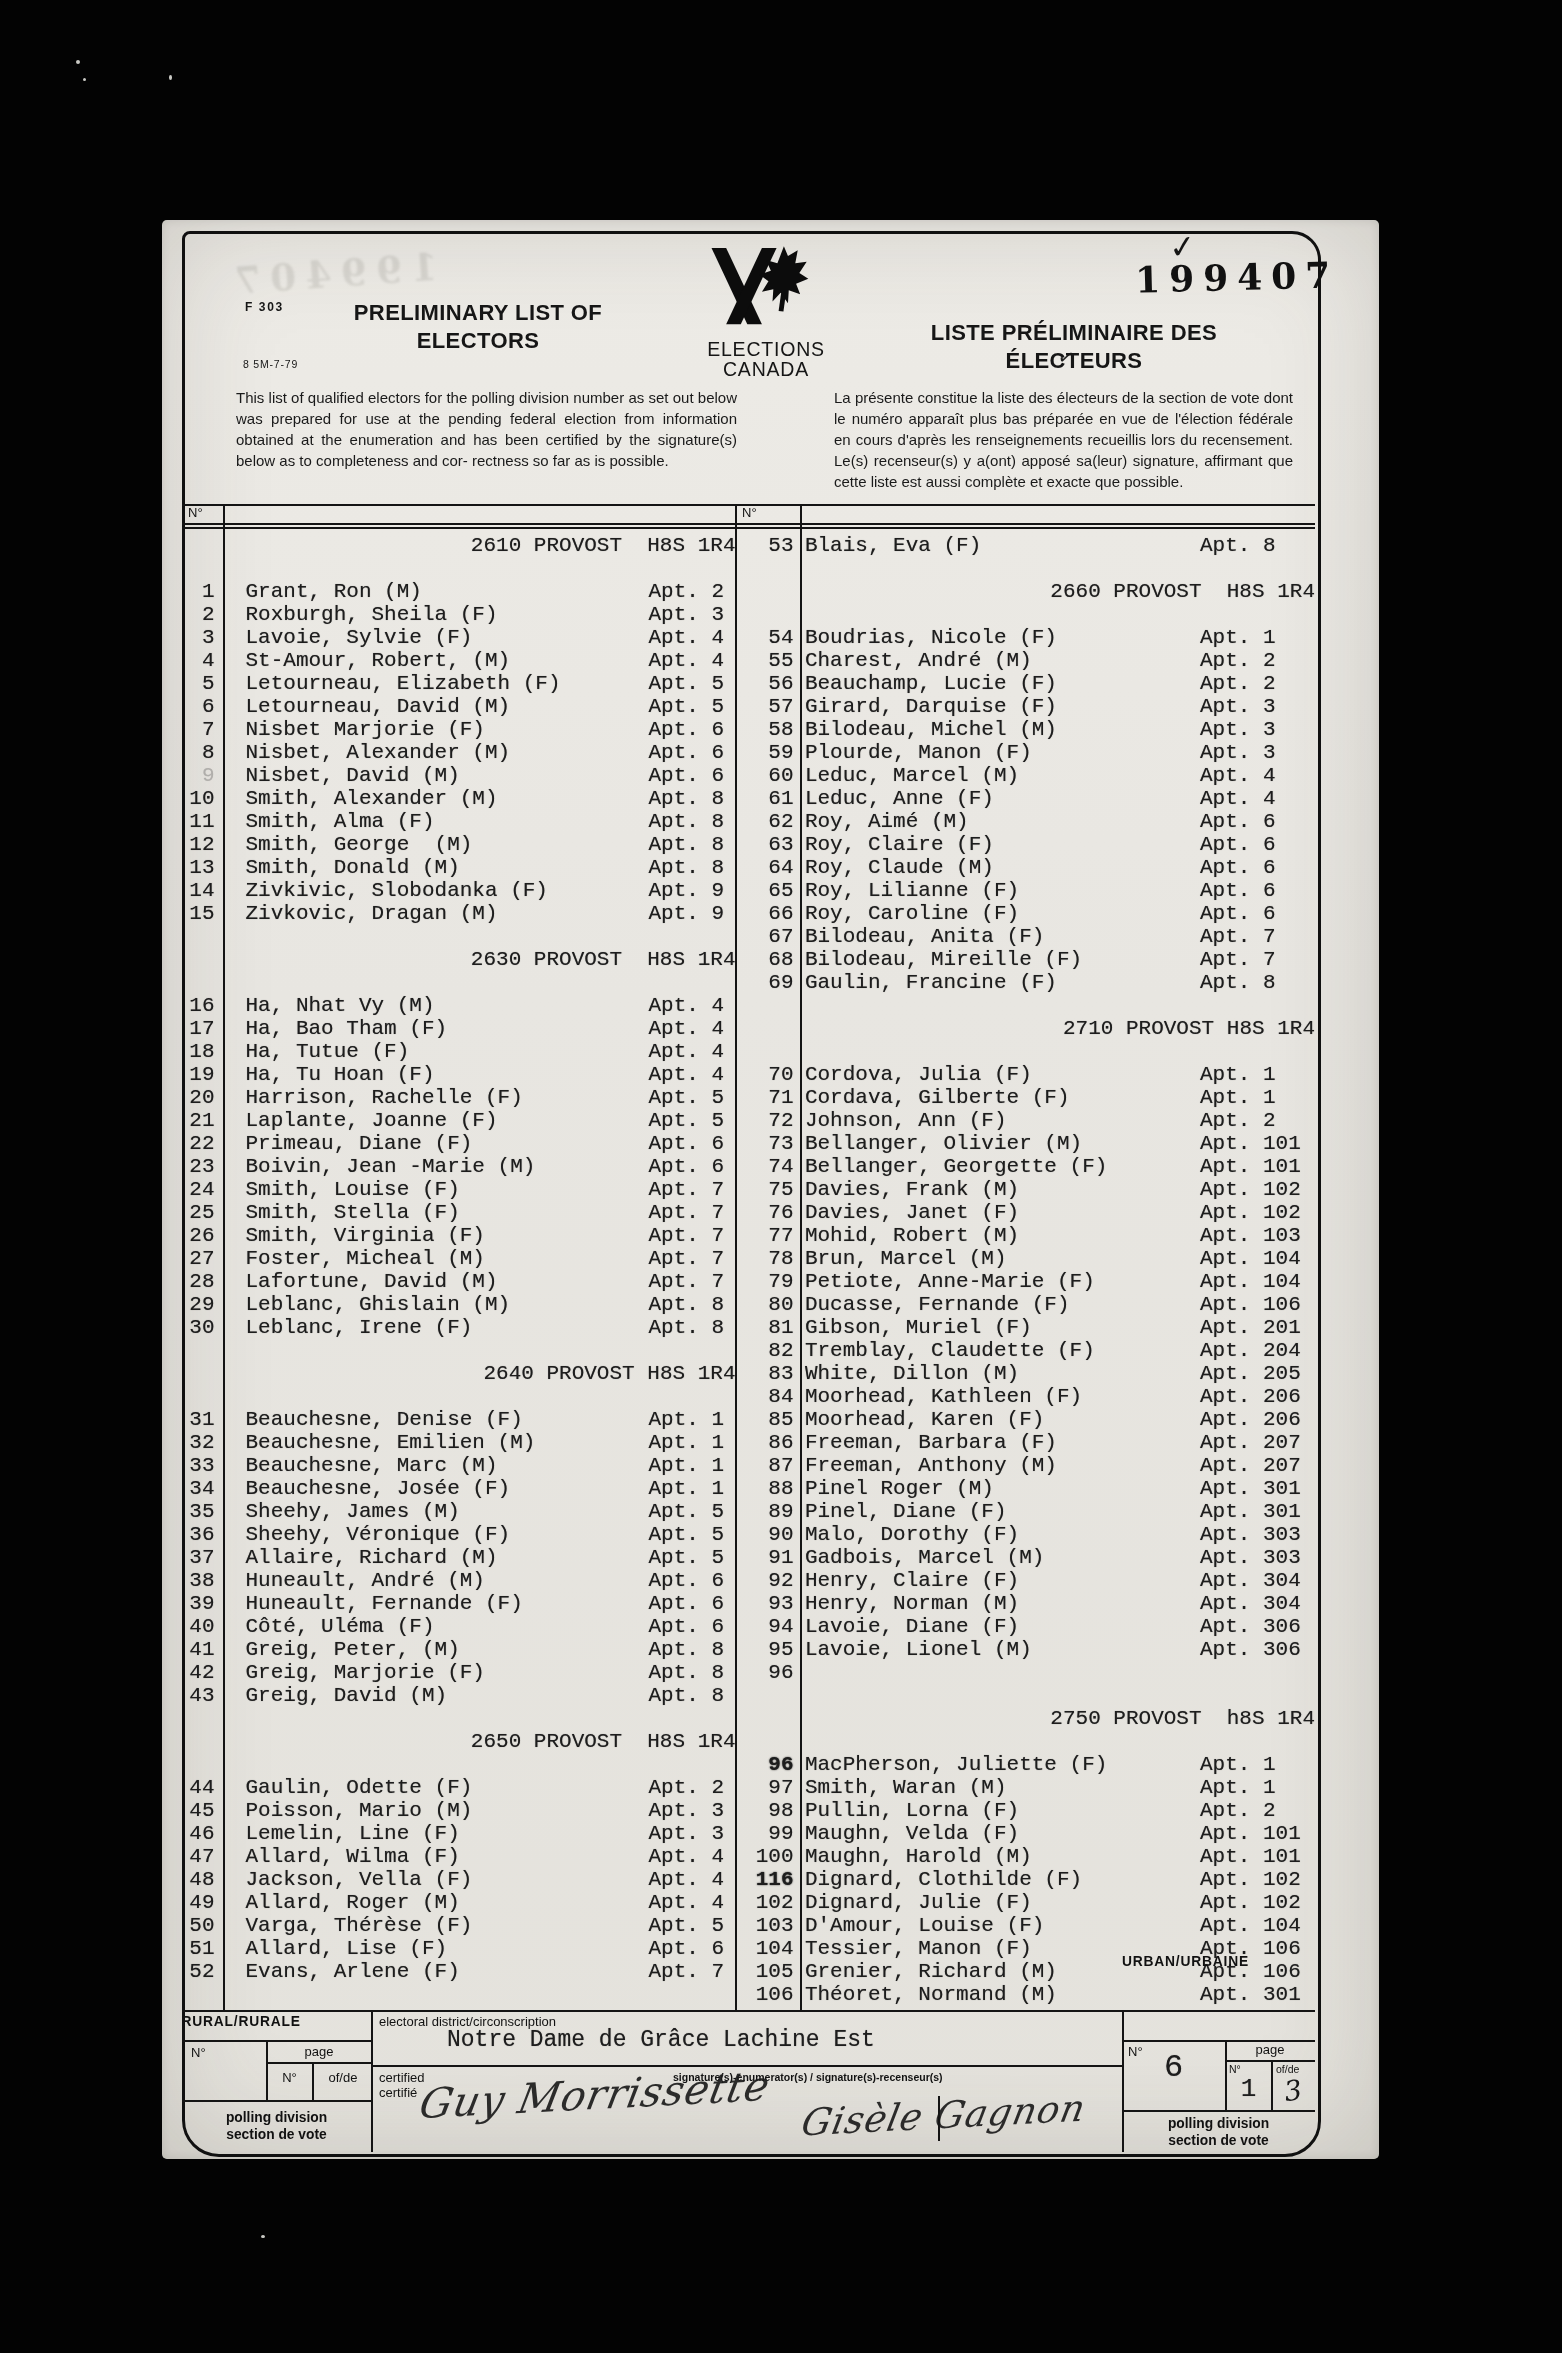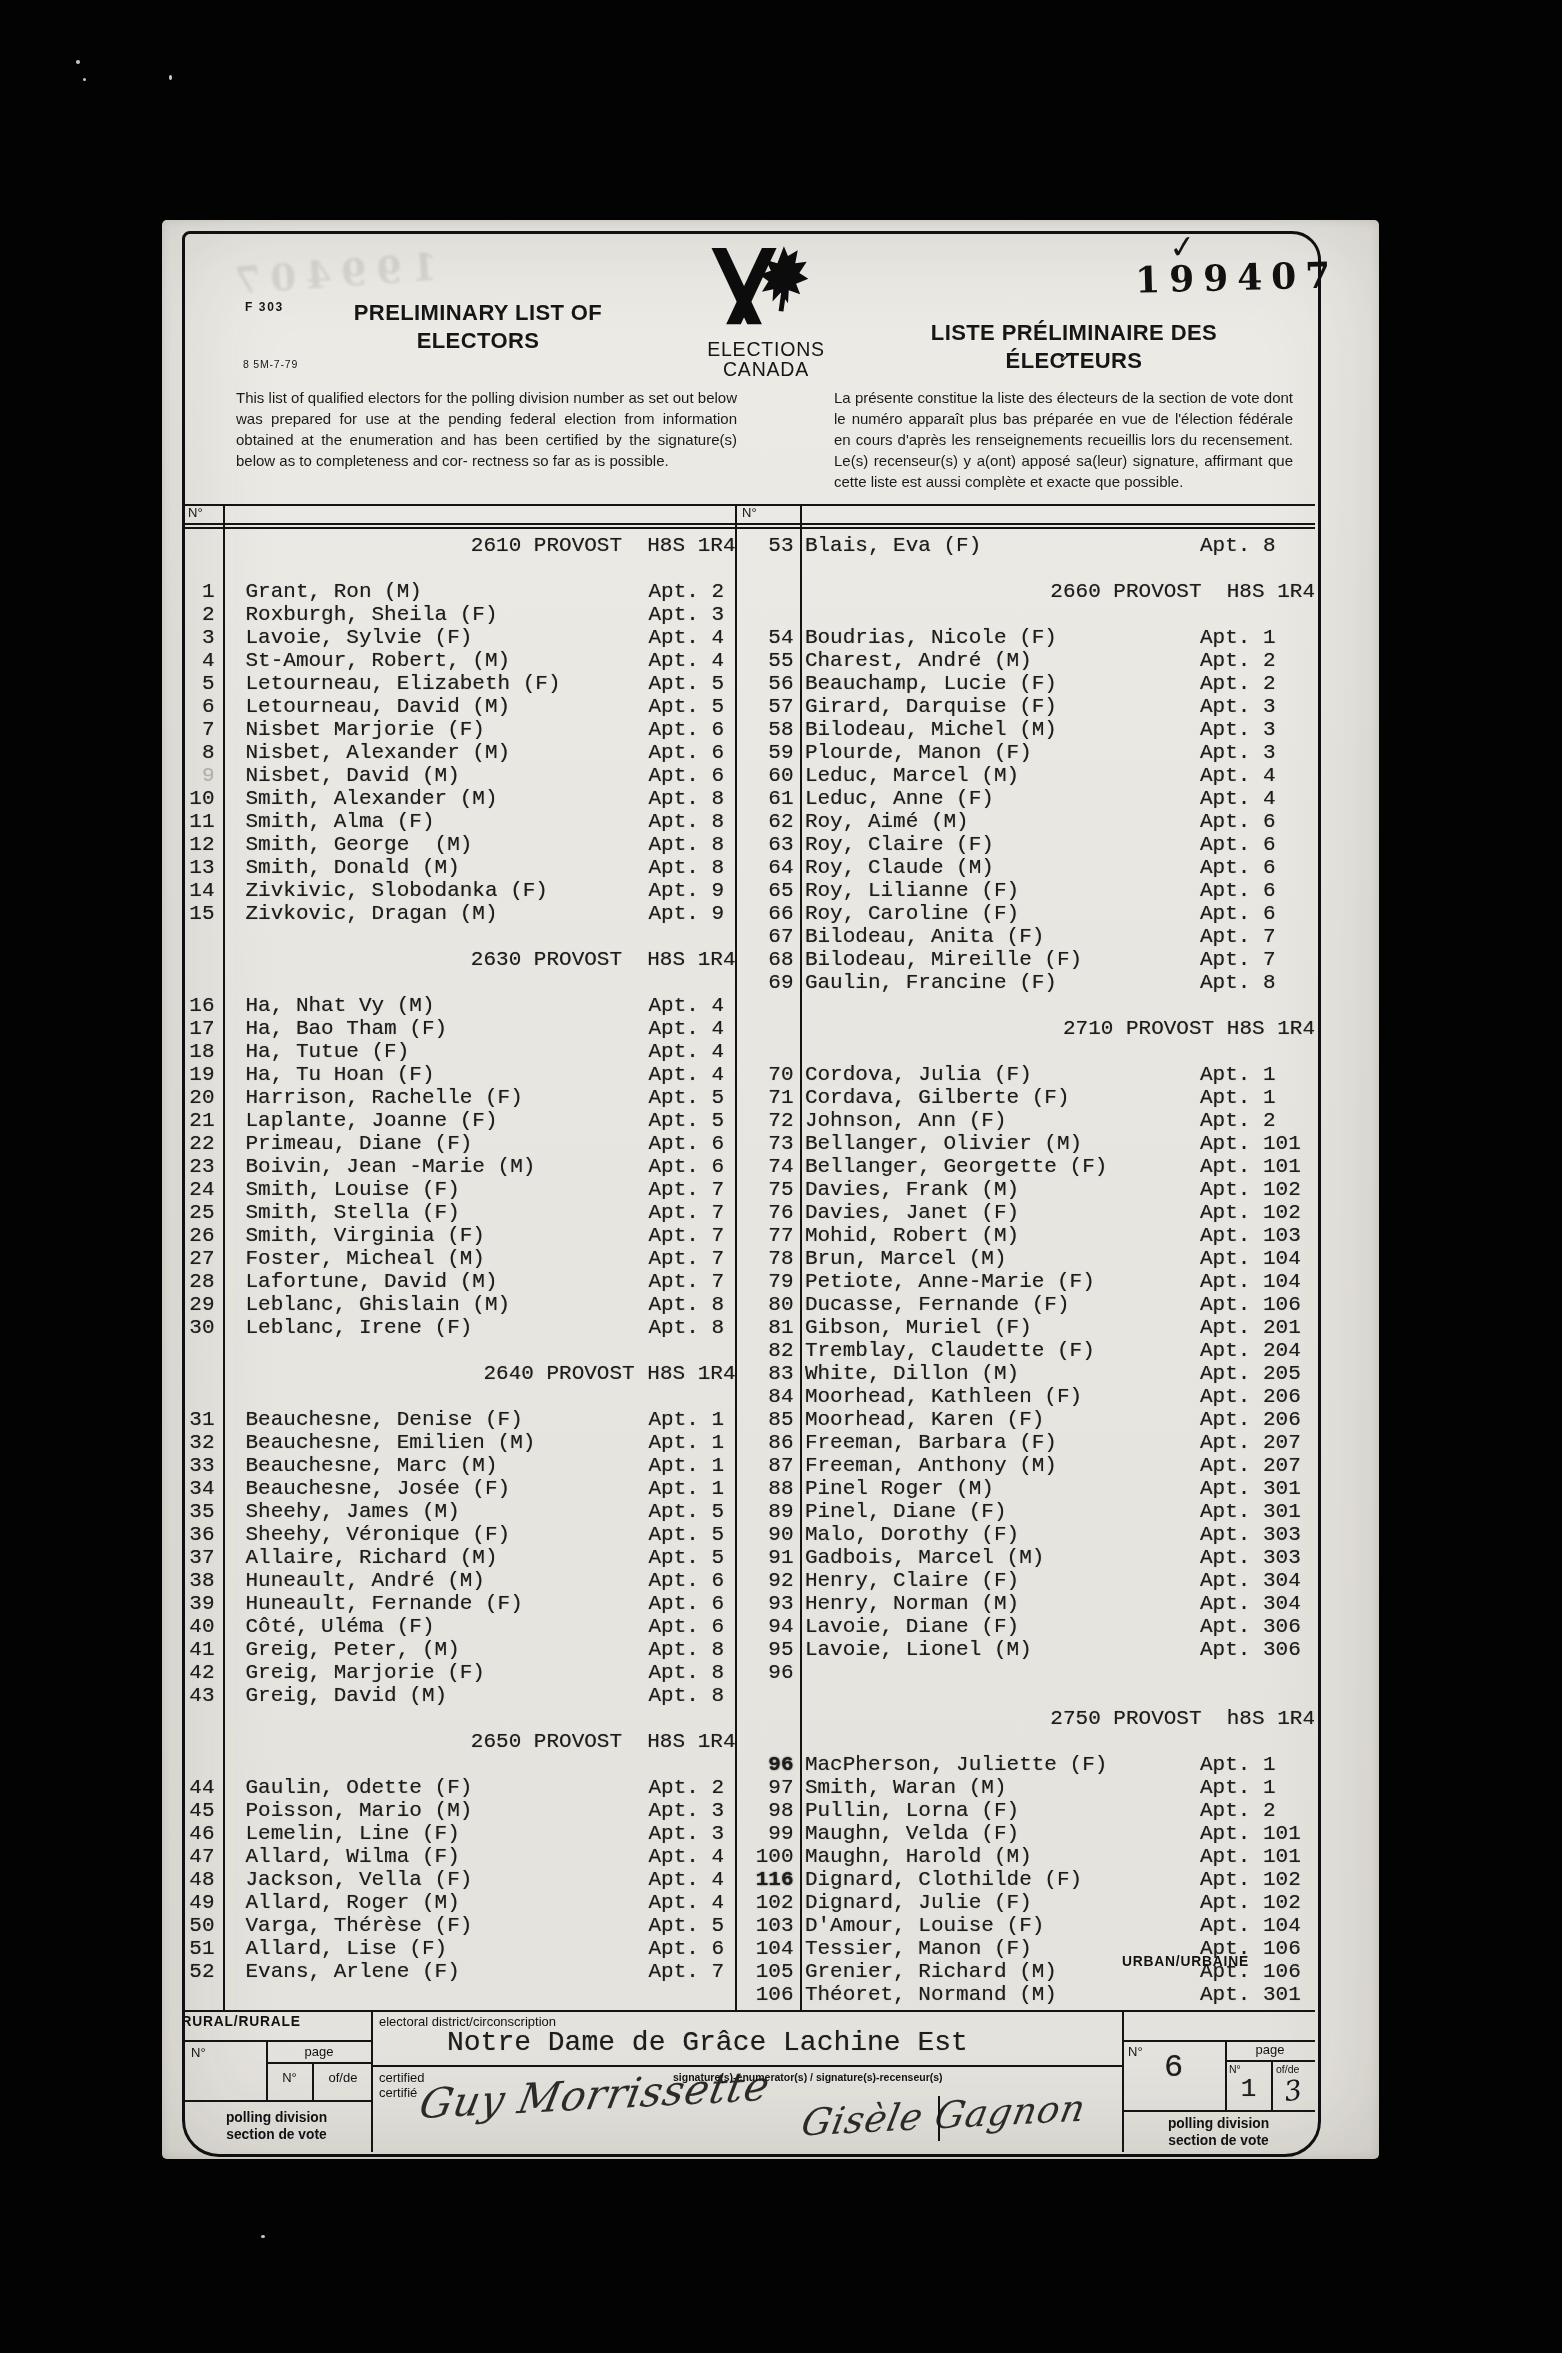--- a/index.html
+++ b/index.html
@@ -716,21 +716,21 @@
     <div class="vline" style="left:150px;top:1842px;width:1.6px;height:40px;"></div>
     <div class="flabel" style="left:105px;top:1850px;width:45px;text-align:center;">N°</div>
     <div class="flabel" style="left:152px;top:1850px;width:58px;text-align:center;">of/de</div>
     <div class="hline" style="left:19.5px;top:1880px;width:190px;height:1.6px;"></div>
     <div class="polling" style="left:19.5px;top:1889px;width:190px;">
       <span>polling division</span><br>
       <span>section de vote</span>
     </div>
 
     <div class="flabel" style="left:217px;top:1794px;">electoral district/circonscription</div>
-    <div class="mono" style="position:absolute;left:285px;top:1807px;font-size:28px;">Notre Dame de Grâce Lachine Est</div>
+    <div class="mono" style="position:absolute;left:285px;top:1807px;font-size:23px;">Notre Dame de Grâce Lachine Est</div>
     <div class="hline" style="left:209px;top:1845px;width:751px;height:1.6px;"></div>
     <div class="flabel" style="left:217px;top:1850px;line-height:15.4px;">
       <span>certified</span><br>
       <span>certifié</span>
     </div>
     <div class="fsmall" style="left:511px;top:1851px;font-weight:bold;">signature(s)-enumerator(s) / signature(s)-recenseur(s)</div>
     <div class="sig" style="left:258px;top:1851px;font-size:41px;">Guy Morrissette</div>
     <div class="sig" style="left:640px;top:1874px;font-size:37px;">Gisèle Gagnon</div>
     <div class="vline" style="left:776px;top:1876px;width:1.6px;height:45px;"></div>
 

